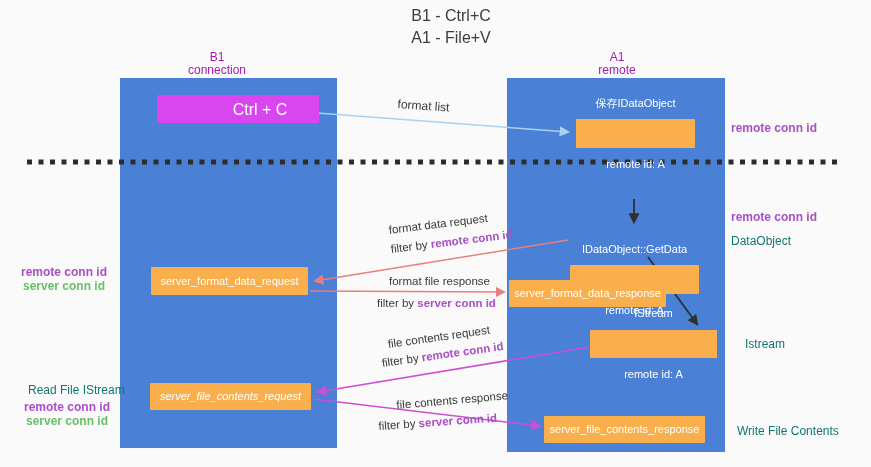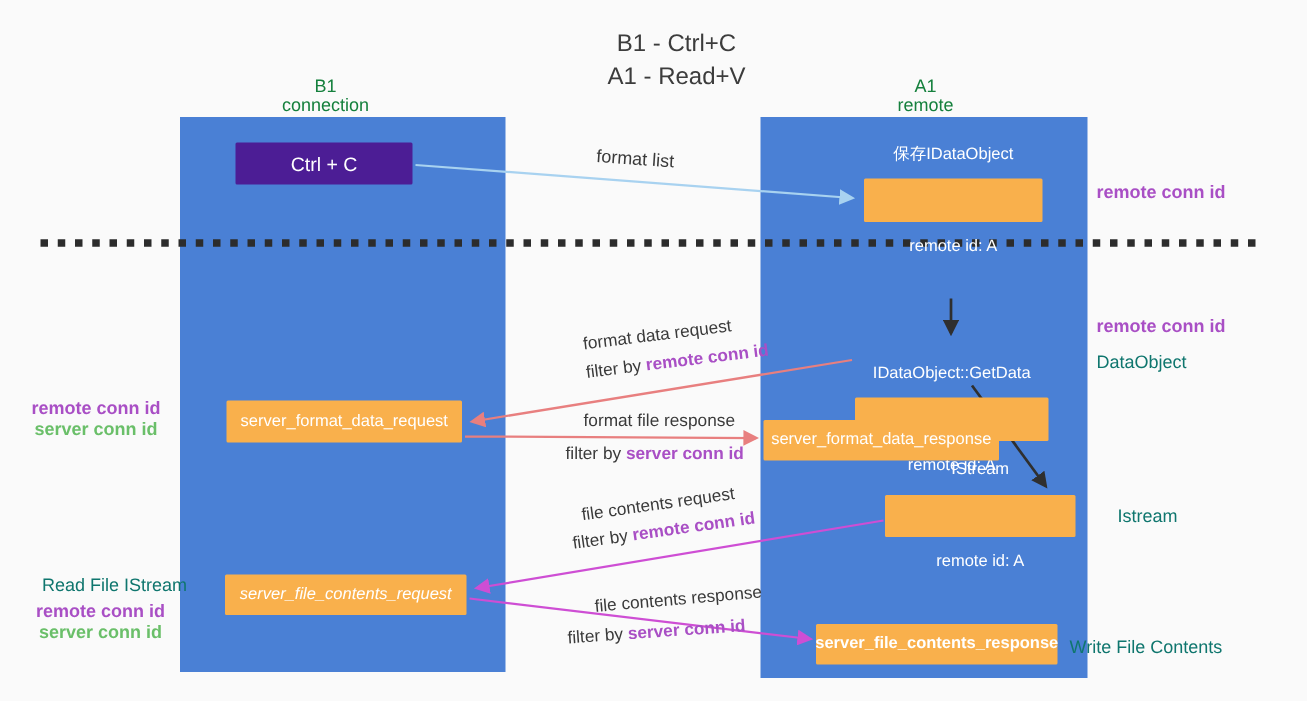--- a/index.html
+++ b/index.html
@@ -4,52 +4,52 @@
 <style>
   html,body{margin:0;padding:0;background:#fafafa;}
   #canvas{
     position:relative;width:871px;height:467px;overflow:hidden;
     background:#fafafa;
     font-family:"Liberation Sans", sans-serif;
     color:#3a3a3a;
   }
   .abs{position:absolute;}
   .title{
-    left:341px;top:19px;width:220px;text-align:center;
+    left:341px;top:5px;width:220px;text-align:center;
     font-size:16px;line-height:22px;color:#3c3c3c;
   }
   .lane-header{
-    width:120px;text-align:center;font-size:12px;line-height:13px;color:#15803d;
+    width:120px;text-align:center;font-size:12px;line-height:13px;color:#a21caf;
   }
   .lane{
     background:#4a80d5;
   }
   .node{
     display:flex;flex-direction:column;align-items:center;justify-content:center;
     color:#ffffff;font-size:11px;line-height:13px;text-align:center;
     border-radius:1px;
   }
   .node.orange{background:#f9b04c;gap:48px;}
-  .node.green{background:#4c1d95;font-size:13px;}
+  .node.green{background:#d946ef;font-size:16px;padding-left:44px;}
   .sidelabel{font-size:12px;line-height:14px;white-space:nowrap;}
   .purple{color:#a94fc5;font-weight:bold;}
   .greentxt{color:#6abf69;font-weight:bold;}
   .dark{color:#0f766e;}
   .flabel{font-size:11.5px;line-height:13px;white-space:nowrap;color:#3a3a3a;transform-origin:left top;}
   .ctr{text-align:center;}
   svg{position:absolute;left:0;top:0;pointer-events:none;}
 </style>
 </head>
 <body>
 
 <div id="canvas">
 
   <div class="abs title">
     <div>B1 - Ctrl+C</div>
-    <div>A1 - Read+V</div>
+    <div>A1 - File+V</div>
   </div>
 
   <div class="abs lane-header" style="left:157px;top:51px;">
     <div>B1</div>
     <div>connection</div>
   </div>
   <div class="abs lane-header" style="left:557px;top:51px;">
     <div>A1</div>
     <div>remote</div>
   </div>
@@ -107,21 +107,21 @@
 
   <div class="abs node orange" style="left:590px;top:330px;width:127px;height:28px;">
     <span>IStream</span>
     <span>remote id: A</span>
   </div>
 
   <div class="abs node orange" style="left:150px;top:383px;width:161px;height:27px;font-style:italic;">
     <span>server_file_contents_request</span>
   </div>
 
-  <div class="abs node orange" style="left:544px;top:416px;width:161px;height:27px;font-weight:bold;">
+  <div class="abs node orange" style="left:544px;top:416px;width:161px;height:27px;">
     <span>server_file_contents_response</span>
   </div>
 
   <div class="abs flabel" style="left:398px;top:98px;transform:rotate(4deg);font-size:12px;">
     <span>format list</span>
   </div>
 
   <div class="abs flabel" style="left:388px;top:224px;transform:rotate(-7deg);">
     <span>format data request</span>
   </div>
@@ -147,21 +147,21 @@
     <span>file contents response</span>
   </div>
   <div class="abs flabel" style="left:378px;top:420px;transform:rotate(-4deg);">
     <span>filter by </span><span class="purple">server conn id</span>
   </div>
 
   <div class="abs sidelabel purple" style="left:731px;top:121px;">remote conn id</div>
   <div class="abs sidelabel purple" style="left:731px;top:210px;">remote conn id</div>
   <div class="abs sidelabel dark" style="left:731px;top:234px;">DataObject</div>
   <div class="abs sidelabel dark" style="left:745px;top:337px;">Istream</div>
-  <div class="abs sidelabel dark" style="left:713px;top:424px;">Write File Contents</div>
+  <div class="abs sidelabel dark" style="left:737px;top:424px;">Write File Contents</div>
 
   <div class="abs sidelabel ctr" style="left:14px;top:265px;width:100px;">
     <div class="purple">remote conn id</div>
     <div class="greentxt">server conn id</div>
   </div>
   <div class="abs sidelabel dark" style="left:28px;top:383px;">Read File IStream</div>
   <div class="abs sidelabel ctr" style="left:18px;top:400px;width:98px;">
     <div class="purple">remote conn id</div>
     <div class="greentxt">server conn id</div>
   </div>

